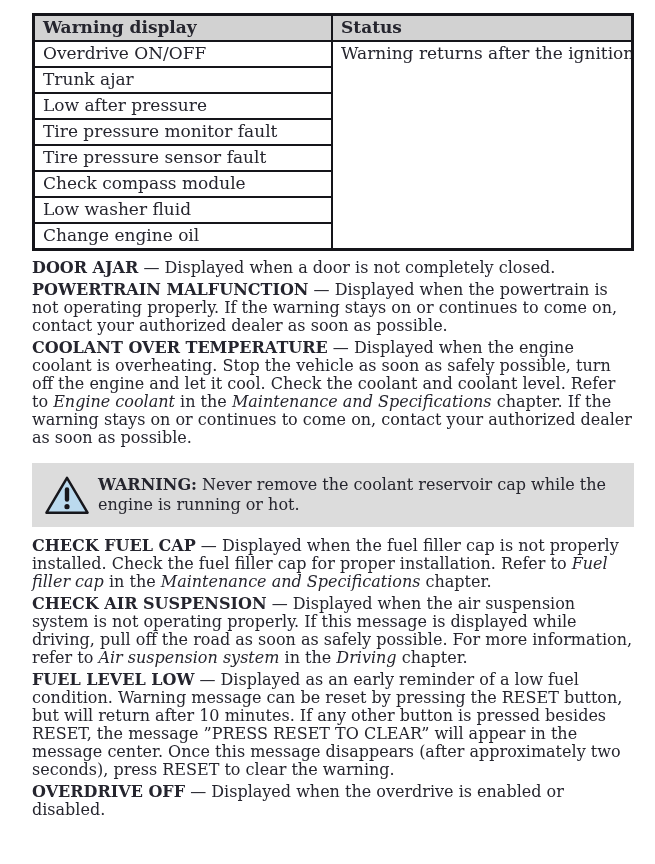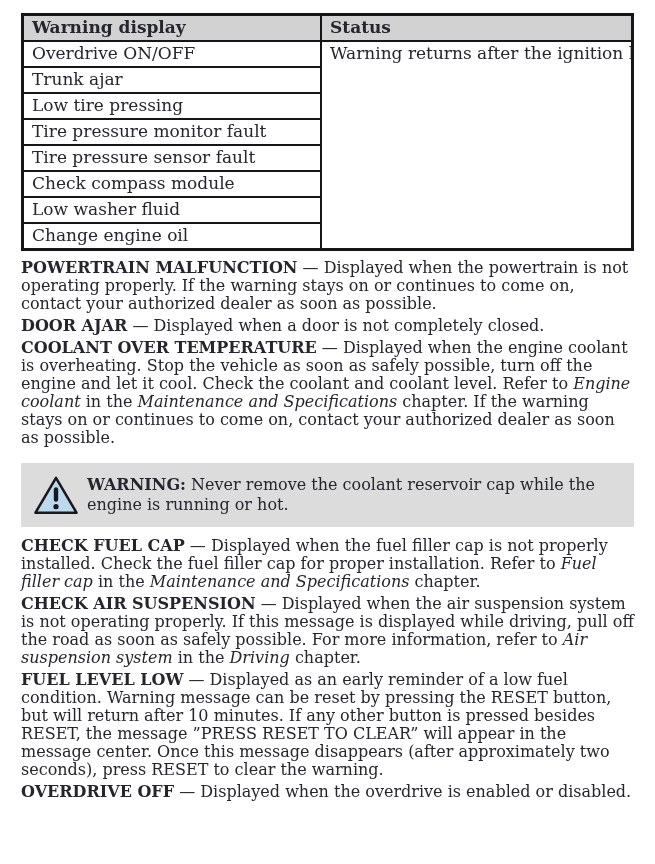--- a/index.html
+++ b/index.html
@@ -11,21 +11,21 @@
     height: 864px;
     overflow: hidden;
     background: var(--page-bg, #ffffff);
     color: var(--text-color, #25252e);
     font-family: "DejaVu Serif", "Liberation Serif", serif;
   }
   .page {
     box-sizing: border-box;
     width: 655px;
     height: 644px;
-    padding: 13px 21px 0 21px;
+    padding: 13px 21px 0 32px;
   }
 
   
   table.warn-table {
     width: 100%;
     border-collapse: collapse;
     border: 3px solid var(--border-color, #15151a);
     font-size: 17px;
     table-layout: fixed;
   }
@@ -101,43 +101,43 @@
     </thead>
     <tbody>
         <tr>
           <td>Overdrive ON/OFF</td>
           <td rowspan="8" class="status-cell">Warning returns after the ignition key is turned from off to on.</td>
         </tr>
         <tr>
           <td>Trunk ajar</td>
         </tr>
         <tr>
-          <td>Low tire pressing</td>
+          <td>Low after pressure</td>
         </tr>
         <tr>
           <td>Tire pressure monitor fault</td>
         </tr>
         <tr>
           <td>Tire pressure sensor fault</td>
         </tr>
         <tr>
           <td>Check compass module</td>
         </tr>
         <tr>
           <td>Low washer fluid</td>
         </tr>
         <tr>
           <td>Change engine oil</td>
         </tr>
       </tbody>
   </table>
 
   <div class="sections" id="sections-before">
+      <p class="section"><b>DOOR AJAR</b><span> — Displayed when a door is not completely closed.</span></p>
       <p class="section"><b>POWERTRAIN MALFUNCTION</b><span> — Displayed when the powertrain is not operating properly. If the warning stays on or continues to come on, contact your authorized dealer as soon as possible.</span></p>
-      <p class="section"><b>DOOR AJAR</b><span> — Displayed when a door is not completely closed.</span></p>
       <p class="section"><b>COOLANT OVER TEMPERATURE</b><span> — Displayed when the engine coolant is overheating. Stop the vehicle as soon as safely possible, turn off the engine and let it cool. Check the coolant and coolant level. Refer to </span><i>Engine coolant</i><span> in the </span><i>Maintenance and Specifications</i><span> chapter. If the warning stays on or continues to come on, contact your authorized dealer as soon as possible.</span></p>
     </div>
 
   <div class="warning-box">
     <span class="warning-icon">
       <svg viewBox="0 0 48 44" xmlns="http://www.w3.org/2000/svg" aria-hidden="true">
         <polygon points="24,4 45.5,40.5 2.5,40.5" stroke="#17171c" stroke-width="2.6" stroke-linejoin="round" fill="#bbdaee"></polygon>
         <rect x="21.7" y="14" width="4.6" height="15" rx="2.3" fill="#17171c"></rect>
         <circle cx="24" cy="34.2" r="2.7" fill="#17171c"></circle>
       </svg>

